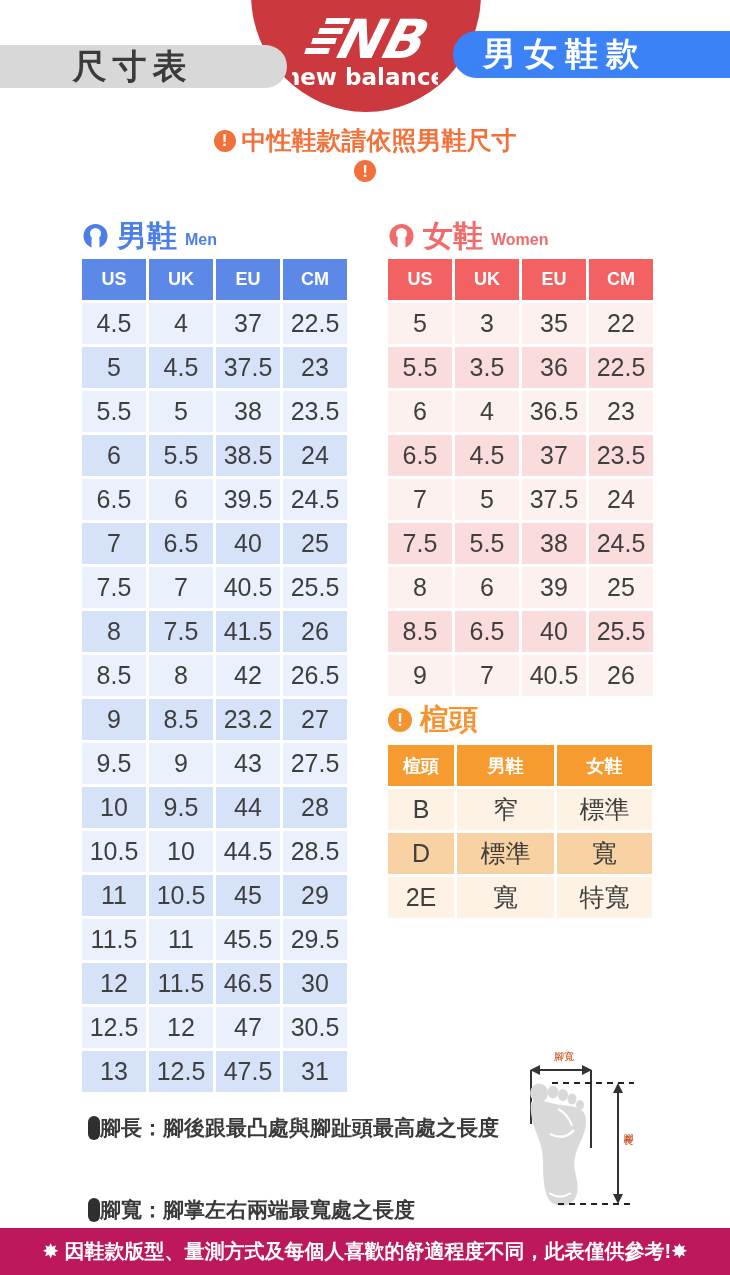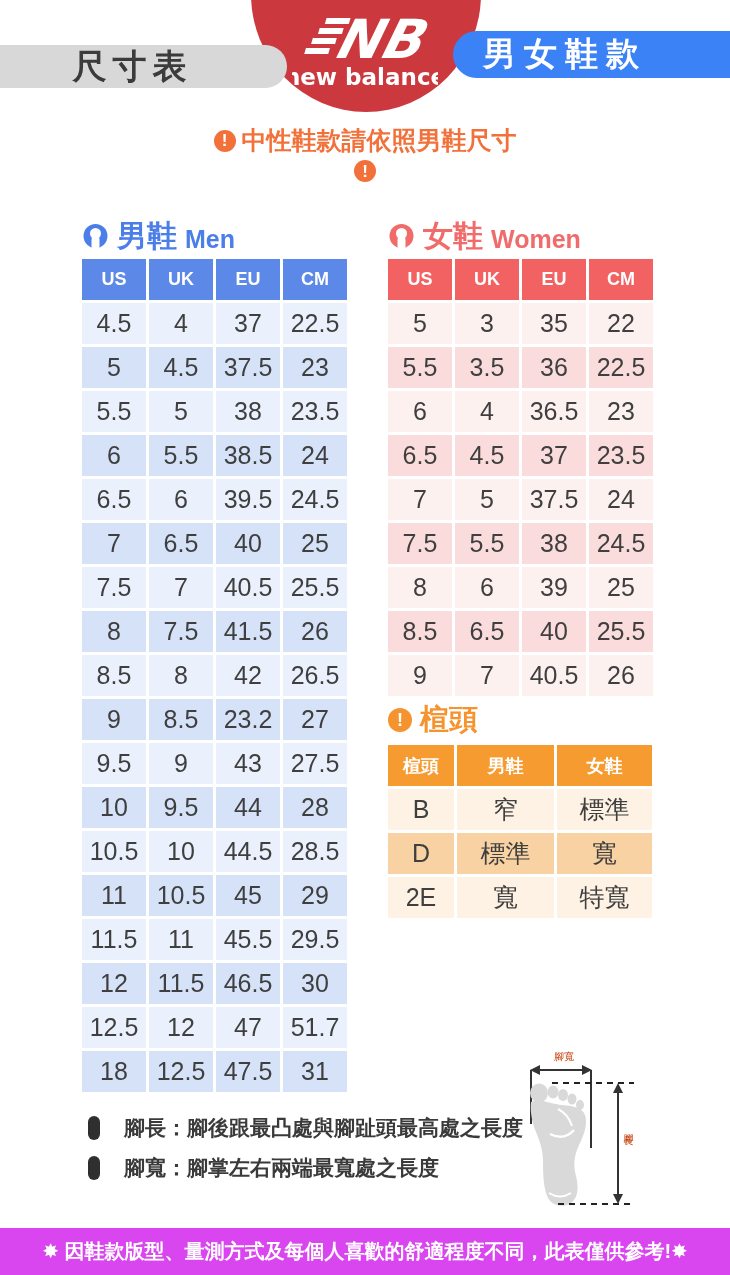--- a/index.html
+++ b/index.html
@@ -24,21 +24,21 @@
   .notice{position:absolute;left:0;width:730px;text-align:center;color:#f2713a;
     font-weight:bold;font-size:25px;display:flex;align-items:center;justify-content:center;gap:6px;}
   .notice1{top:124px;}
   .notice2{top:160px;}
   .excl{display:inline-flex;align-items:center;justify-content:center;
     width:22px;height:22px;border-radius:50%;background:#f2713a;color:#fff;
     font-size:17px;font-weight:bold;flex:0 0 auto;line-height:1;}
   
   .sec-title{position:absolute;display:flex;align-items:center;gap:8px;}
   .sec-title .t{font-size:30px;font-weight:bold;}
-  .sec-title .s{font-size:25px;font-weight:bold;margin-top:6px;}
+  .sec-title .s{font-size:16px;font-weight:bold;margin-top:6px;}
   .men-title{left:82px;top:216px;color:#4b7ee8;}
   .women-title{left:388px;top:216px;color:#f16b6b;}
   .width-title{left:388px;top:700px;color:#f5932f;}
   .width-title .t{font-size:29px;}
   
   table{border-collapse:separate;border-spacing:3px;position:absolute;}
   th{color:#fff;font-size:18px;font-weight:bold;height:39px;text-align:center;}
   td{font-size:25px;color:#3f3f3f;height:39px;text-align:center;}
   .men-table{left:79px;top:256px;}
   .men-table th{background:#5c88e8;width:62px;}
@@ -54,27 +54,27 @@
   .width-table th:nth-child(2),.width-table td:nth-child(2){width:95px;}
   .width-table th:nth-child(3),.width-table td:nth-child(3){width:93px;}
   .width-table tr:nth-child(odd) td{background:#fdf2e3;}
   .width-table tr:nth-child(even) td{background:#f8d2a2;}
   
   .foot-svg{position:absolute;left:522px;top:1046px;}
   .fd-label{position:absolute;font-size:10px;font-weight:normal;color:#c2410c;}
   .fd-width{left:540px;top:1050px;width:48px;text-align:center;}
   .fd-length{left:621px;top:1126px;writing-mode:vertical-rl;letter-spacing:2px;}
   
-  .note{position:absolute;left:88px;display:flex;align-items:center;gap:24px;
+  .note{position:absolute;left:88px;display:flex;align-items:center;gap:0;
     font-size:21px;font-weight:bold;color:#3a3a3a;}
   .note .bullet{width:12px;height:24px;background:#2f2f2f;border-radius:6px;flex:0 0 auto;}
   .note1{top:1114px;}
-  .note2{top:1154px;}
-  
-  .footer{position:absolute;left:0;top:1228px;width:730px;height:47px;background:#d946ef;
+  .note2{top:1196px;}
+  
+  .footer{position:absolute;left:0;top:1228px;width:730px;height:47px;background:#be185d;
     display:flex;align-items:center;justify-content:center;}
   .footer span{color:#ffffff;font-size:20px;font-weight:bold;}
 </style>
 </head>
 <body>
 
 <div class="badge-circle"></div>
 <svg class="nb-svg" width="146" height="86" viewBox="0 0 146 86">
   <g fill="#ffffff" transform="skewX(-16) translate(24,0)">
     <rect x="14" y="12" width="24" height="6"></rect>
@@ -212,24 +212,24 @@
       <tr>
         <td>12</td>
         <td>11.5</td>
         <td>46.5</td>
         <td>30</td>
       </tr>
       <tr>
         <td>12.5</td>
         <td>12</td>
         <td>47</td>
-        <td>51.7</td>
-      </tr>
-      <tr>
-        <td>18</td>
+        <td>30.5</td>
+      </tr>
+      <tr>
+        <td>13</td>
         <td>12.5</td>
         <td>47.5</td>
         <td>31</td>
       </tr>
     </tbody>
 </table>
 
 <div class="sec-title women-title">
   <svg width="27" height="28" viewBox="0 0 26 28">
     <circle cx="13" cy="13" r="12" fill="#f16b6b"></circle>

